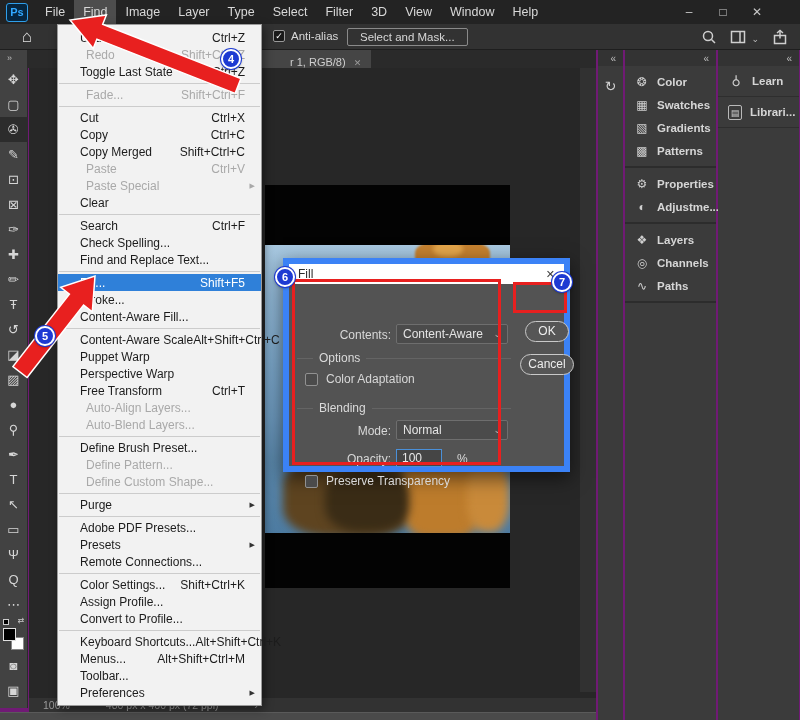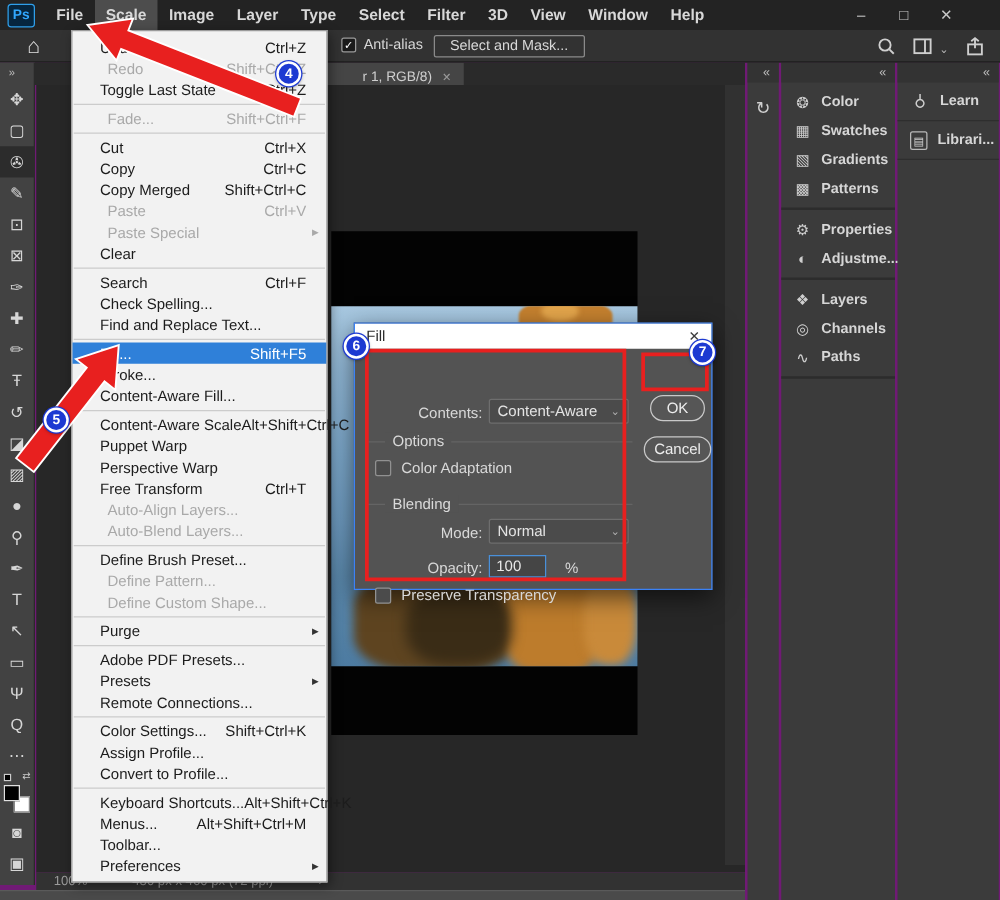--- a/index.html
+++ b/index.html
@@ -6,21 +6,21 @@
   .app{position:relative;width:800px;height:720px;background:#701a75;overflow:hidden;
        font-family:"Liberation Sans","DejaVu Sans",sans-serif;-webkit-font-smoothing:antialiased;}
   .app *{box-sizing:border-box;}
 
   
   .titlebar{position:absolute;left:0;top:0;width:800px;height:24px;background:#232323;
             display:flex;align-items:center;z-index:5;}
   .ps-logo{width:22px;height:19px;margin:0 8px 0 6px;background:#06263f;border:1px solid #2f9fea;
            border-radius:3px;color:#31a8ff;font-size:11px;font-weight:bold;
            display:flex;align-items:center;justify-content:center;}
-  .menubar{display:flex;height:100%;font-weight:bold;}
+  .menubar{display:flex;height:100%;}
   .mb-item{padding:0 9px;display:flex;align-items:center;font-size:12.5px;color:#d8d8d8;cursor:default;}
   .mb-item.active{background:#4d4d4d;}
   .win-controls{margin-left:auto;margin-right:26px;display:flex;}
   .win-btn{width:34px;text-align:center;color:#c8c8c8;font-size:12px;line-height:24px;}
 
   
   .options-bar{position:absolute;left:0;top:24px;width:800px;height:26px;background:#323232;
                border-bottom:1px solid #1e1e1e;z-index:4;}
   .home-btn{position:absolute;left:16px;top:2px;width:22px;height:22px;color:#e0e0e0;
             font-size:17px;text-align:center;line-height:21px;}
@@ -80,21 +80,21 @@
   .mi-sc{margin-left:auto;padding-right:2px;white-space:nowrap;}
   .mi-arrow{width:8px;font-size:7px;color:#333;text-align:right;}
   .mi.disabled{color:#a9a9a9;padding-left:28px;}
   .mi.disabled .mi-arrow{color:#a9a9a9;}
   .mi.hl{background:#2f80d9;color:#fff;}
   .mi.sep{height:6px;padding:0 1px;}
   .mi.sep::after{content:"";flex:1;height:1px;background:#cccccc;align-self:center;}
 
   
   .fill-dialog{position:absolute;left:283px;top:258px;width:287px;height:214px;background:#535353;
-               border:1px solid #3b82f6;box-shadow:0 6px 18px rgba(0,0,0,.55);z-index:10;}
+               border:6px solid #3b82f6;box-shadow:0 6px 18px rgba(0,0,0,.55);z-index:10;}
   .fd-title{height:20px;background:#ffffff;display:flex;align-items:center;padding:0 9px;
             font-size:12px;color:#2b2b2b;}
   .fd-close{margin-left:auto;color:#3c3c3c;font-size:11px;}
   .fd-body{position:relative;height:189px;font-size:12px;color:#d8d8d8;margin-top:28px;}
   .fd-lbl{position:absolute;left:10px;width:92px;text-align:right;}
   .fd-drop{position:absolute;left:107px;width:112px;height:20px;background:#4b4b4b;
            border:1px solid #6e6e6e;border-radius:2px;display:flex;align-items:center;
            padding:0 6px;font-size:12px;color:#e4e4e4;}
   .fd-drop .dd-chev{margin-left:auto;font-size:9px;color:#b5b5b5;}
   .fd-sec{position:absolute;left:8px;width:214px;border-top:1px solid #646464;}
@@ -146,21 +146,21 @@
 <body>
 
 <div class="app">
 
   <div class="titlebar">
     <div class="ps-logo">Ps</div>
     <div class="menubar">
 
         <div class="mb-item">File</div>
 
-        <div class="mb-item active">Scale</div>
+        <div class="mb-item active">Find</div>
 
         <div class="mb-item">Image</div>
 
         <div class="mb-item">Layer</div>
 
         <div class="mb-item">Type</div>
 
         <div class="mb-item">Select</div>
 
         <div class="mb-item">Filter</div>

